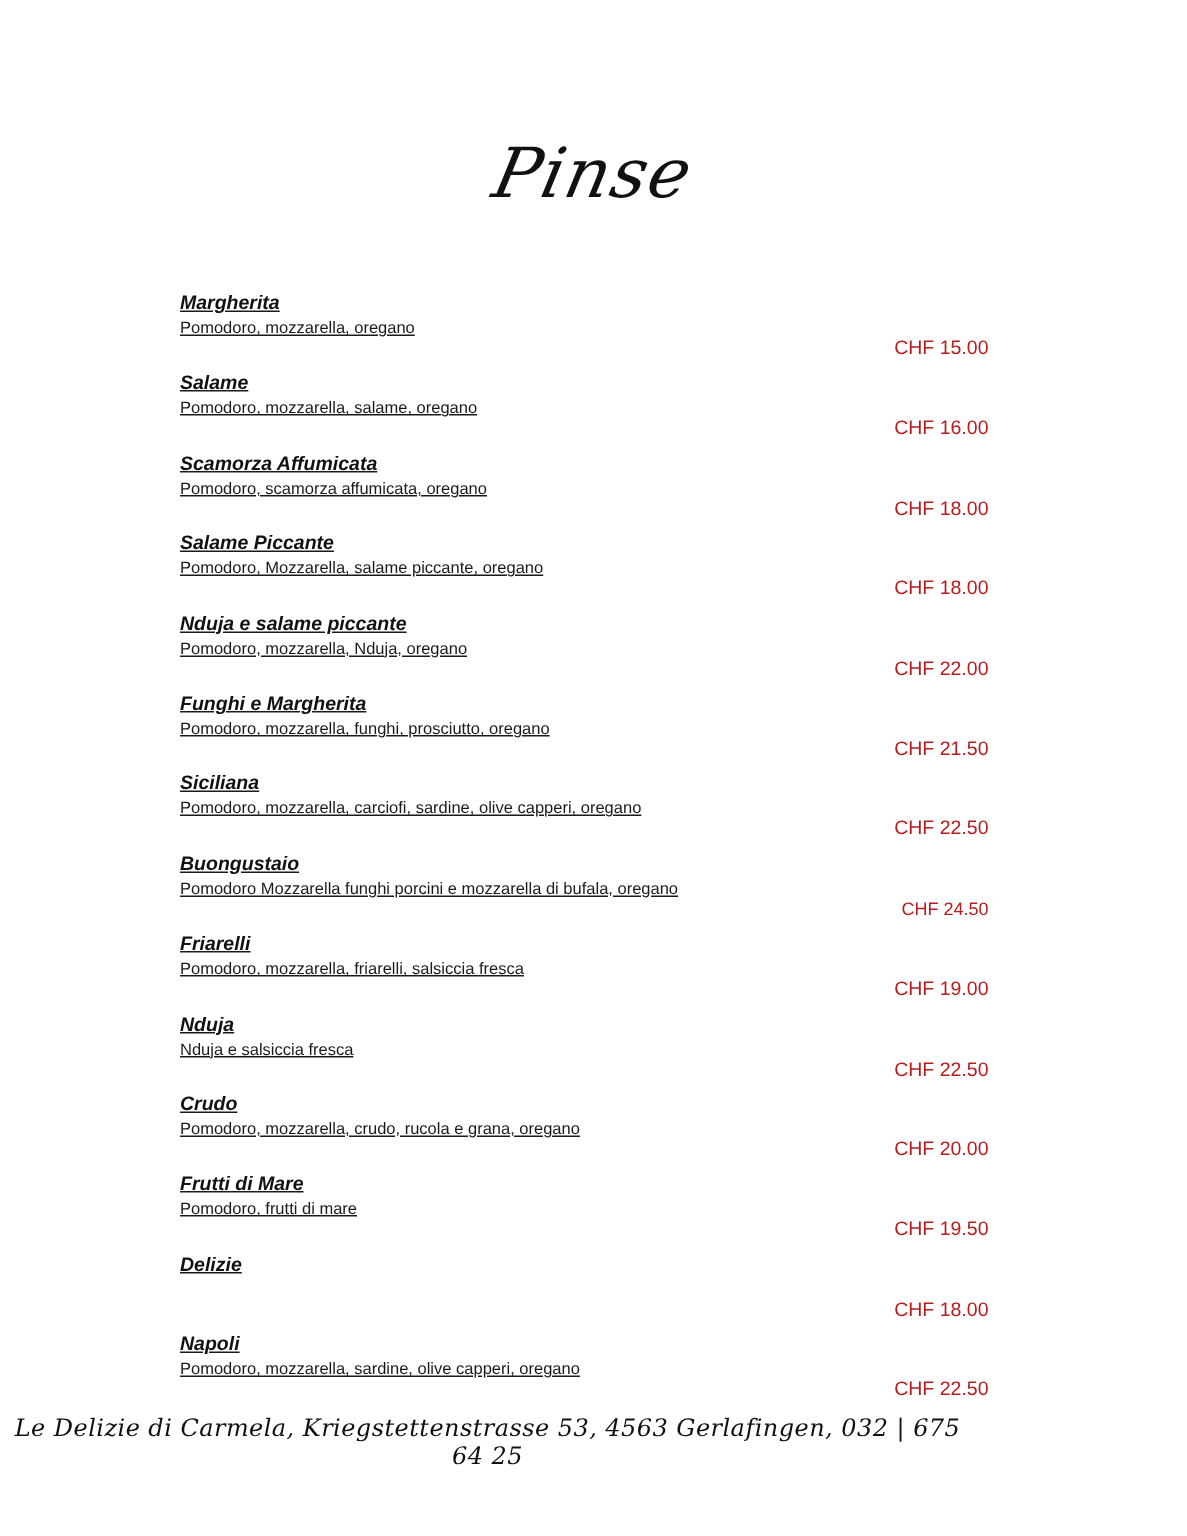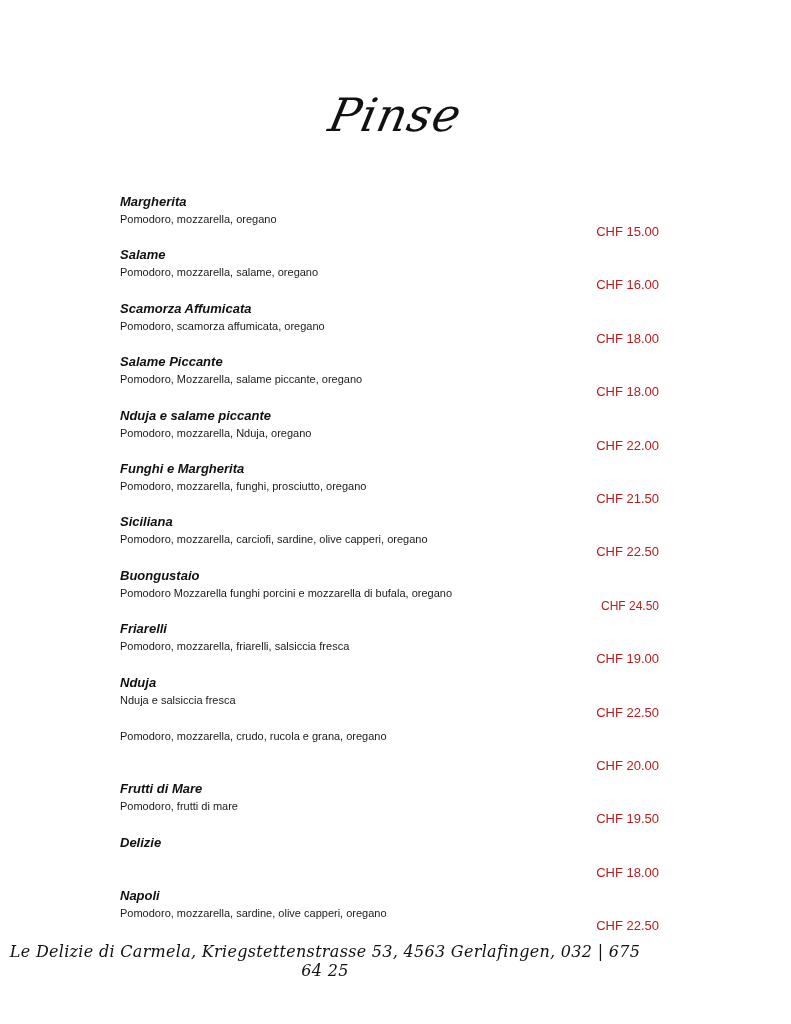--- a/index.html
+++ b/index.html
@@ -1,21 +1,21 @@
 <!DOCTYPE html>
 <html><head>
   <meta charset="utf-8">
   <style>
     html, body { margin: 0; padding: 0; background: #ffffff; }
     body { width: 791px; height: 1024px; position: relative; overflow: hidden;
            font-family: "Liberation Sans", sans-serif; color: #1a1a1a; }
     .title { position: absolute; left: 0; width: 791px; top: 88px; text-align: center;
              font-family: "DejaVu Serif", serif; font-style: italic; font-size: 46px;
              letter-spacing: 1px; color: #111; transform: skewX(-12deg); }
-    .menu { position: absolute; left: 120px; top: 193px; width: 540px; }
+    .menu { position: absolute; left: 120px; top: 193px; width: 540px; text-decoration: underline; }
     .item { position: relative; height: 53.4px; }
     .item-name { font-weight: bold; font-style: italic; font-size: 13px; line-height: 17px; color: #111; }
     .item-desc { font-size: 11px; line-height: 18px; color: #1a1a1a; }
     .item-price { position: absolute; right: 1px; top: 30px; font-size: 13px; line-height: 18px; color: #b91c1c; }
     .item-price.small { font-size: 12px; }
     .footer { position: absolute; left: 0; width: 650px; top: 942px; text-align: center;
               font-family: "DejaVu Serif", serif; font-style: italic; font-size: 16px; color: #111;
               letter-spacing: 0.3px; }
   </style>
 </head>
@@ -68,20 +68,21 @@
     <div class="item-name">Friarelli</div>
     <div class="item-desc">Pomodoro, mozzarella, friarelli, salsiccia fresca</div>
     <div class="item-price">CHF 19.00</div>
   </div>
   <div class="item">
     <div class="item-name">Nduja</div>
     <div class="item-desc">Nduja e salsiccia fresca</div>
     <div class="item-price">CHF 22.50</div>
   </div>
   <div class="item">
+    <div class="item-name">Crudo</div>
     <div class="item-desc">Pomodoro, mozzarella, crudo, rucola e grana, oregano</div>
     <div class="item-price">CHF 20.00</div>
   </div>
   <div class="item">
     <div class="item-name">Frutti di Mare</div>
     <div class="item-desc">Pomodoro, frutti di mare</div>
     <div class="item-price">CHF 19.50</div>
   </div>
   <div class="item">
     <div class="item-name">Delizie</div>

